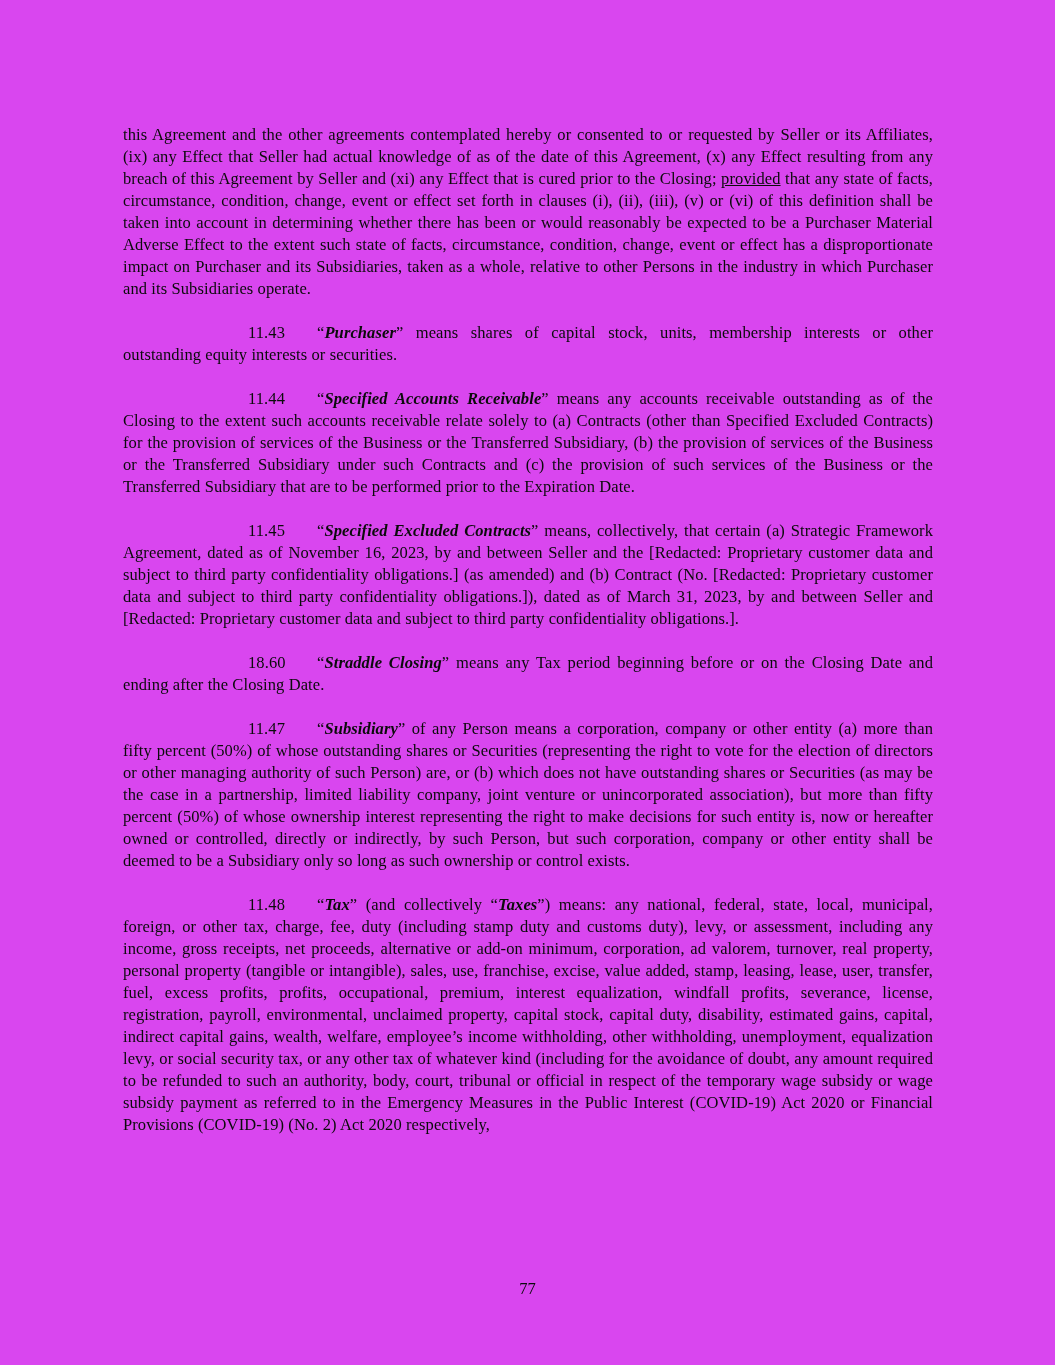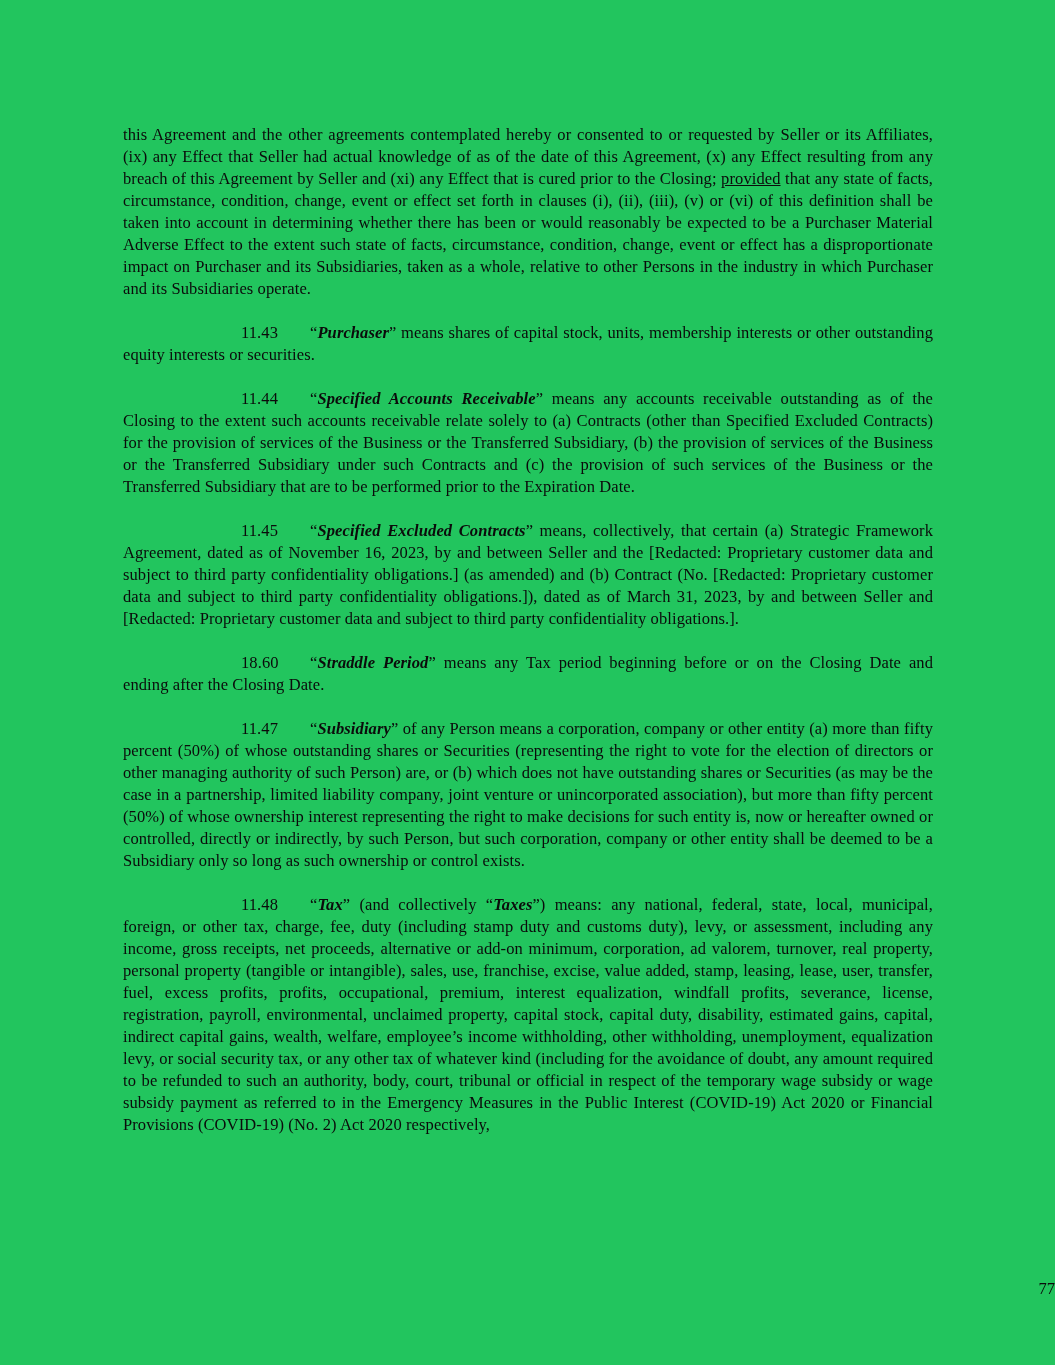--- a/index.html
+++ b/index.html
@@ -1,20 +1,20 @@
 <!DOCTYPE html>
 <html><head>
 <meta charset="utf-8">
 <style>
   html, body { margin: 0; padding: 0; background: #ffffff; }
   .page {
     position: relative;
     width: 1055px;
     height: 1365px;
-    background: #22c55e;
+    background: #d946ef;
     color: #0b0b0b;
     font-family: "Liberation Serif", "DejaVu Serif", serif;
     overflow: hidden;
   }
   .doc {
     position: absolute;
     left: 123px;
     top: 124px;
     width: 810px;
   }
@@ -24,49 +24,50 @@
     line-height: 22px;
     text-align: justify;
     letter-spacing: 0.1px;
   }
   .para.sec { text-indent: 118px; }
   .num {
     display: inline-block;
     width: 69px;
     text-indent: 0;
     text-align: left;
+    margin-left: 7px;
   }
   .term { font-weight: bold; font-style: italic; }
   .u { text-decoration: underline; }
   .footer {
     position: absolute;
     left: 0;
     width: 1055px;
     top: 1278px;
-    text-align: right;
+    text-align: center;
     font-size: 16.5px;
     line-height: 22px;
     color: #0b0b0b;
   }
 </style>
 </head>
 <body>
 
 <div class="page">
   <div class="doc">
 
     <p class="para"><span>this Agreement and the other agreements contemplated hereby or consented to or requested by Seller or its Affiliates, (ix) any Effect that Seller had actual knowledge of as of the date of this Agreement, (x) any Effect resulting from any breach of this Agreement by Seller and (xi) any Effect that is cured prior to the Closing; </span><span class="u">provided</span><span> that any state of facts, circumstance, condition, change, event or effect set forth in clauses (i), (ii), (iii), (v) or (vi) of this definition shall be taken into account in determining whether there has been or would reasonably be expected to be a Purchaser Material Adverse Effect to the extent such state of facts, circumstance, condition, change, event or effect has a disproportionate impact on Purchaser and its Subsidiaries, taken as a whole, relative to other Persons in the industry in which Purchaser and its Subsidiaries operate.</span></p>
 
     <p class="para sec"><span class="num">11.43</span><span>“</span><span class="term">Purchaser</span><span>” means shares of capital stock, units, membership interests or other outstanding equity interests or securities.</span></p>
 
     <p class="para sec"><span class="num">11.44</span><span>“</span><span class="term">Specified Accounts Receivable</span><span>” means any accounts receivable outstanding as of the Closing to the extent such accounts receivable relate solely to (a) Contracts (other than Specified Excluded Contracts) for the provision of services of the Business or the Transferred Subsidiary, (b) the provision of services of the Business or the Transferred Subsidiary under such Contracts and (c) the provision of such services of the Business or the Transferred Subsidiary that are to be performed prior to the Expiration Date.</span></p>
 
     <p class="para sec"><span class="num">11.45</span><span>“</span><span class="term">Specified Excluded Contracts</span><span>” means, collectively, that certain (a) Strategic Framework Agreement, dated as of November 16, 2023, by and between Seller and the [Redacted: Proprietary customer data and subject to third party confidentiality obligations.] (as amended) and (b) Contract (No. [Redacted: Proprietary customer data and subject to third party confidentiality obligations.]), dated as of March 31, 2023, by and between Seller and [Redacted: Proprietary customer data and subject to third party confidentiality obligations.].</span></p>
 
-    <p class="para sec"><span class="num">18.60</span><span>“</span><span class="term">Straddle Period</span><span>” means any Tax period beginning before or on the Closing Date and ending after the Closing Date.</span></p>
+    <p class="para sec"><span class="num">18.60</span><span>“</span><span class="term">Straddle Closing</span><span>” means any Tax period beginning before or on the Closing Date and ending after the Closing Date.</span></p>
 
     <p class="para sec"><span class="num">11.47</span><span>“</span><span class="term">Subsidiary</span><span>” of any Person means a corporation, company or other entity (a) more than fifty percent (50%) of whose outstanding shares or Securities (representing the right to vote for the election of directors or other managing authority of such Person) are, or (b) which does not have outstanding shares or Securities (as may be the case in a partnership, limited liability company, joint venture or unincorporated association), but more than fifty percent (50%) of whose ownership interest representing the right to make decisions for such entity is, now or hereafter owned or controlled, directly or indirectly, by such Person, but such corporation, company or other entity shall be deemed to be a Subsidiary only so long as such ownership or control exists.</span></p>
 
     <p class="para sec"><span class="num">11.48</span><span>“</span><span class="term">Tax</span><span>” (and collectively “</span><span class="term">Taxes</span><span>”) means: any national, federal, state, local, municipal, foreign, or other tax, charge, fee, duty (including stamp duty and customs duty), levy, or assessment, including any income, gross receipts, net proceeds, alternative or add-on minimum, corporation, ad valorem, turnover, real property, personal property (tangible or intangible), sales, use, franchise, excise, value added, stamp, leasing, lease, user, transfer, fuel, excess profits, profits, occupational, premium, interest equalization, windfall profits, severance, license, registration, payroll, environmental, unclaimed property, capital stock, capital duty, disability, estimated gains, capital, indirect capital gains, wealth, welfare, employee’s income withholding, other withholding, unemployment, equalization levy, or social security tax, or any other tax of whatever kind (including for the avoidance of doubt, any amount required to be refunded to such an authority, body, court, tribunal or official in respect of the temporary wage subsidy or wage subsidy payment as referred to in the Emergency Measures in the Public Interest (COVID-19) Act 2020 or Financial Provisions (COVID-19) (No. 2) Act 2020 respectively,</span></p>
 
   </div>
 
   <div class="footer">77</div>
 </div>
 

